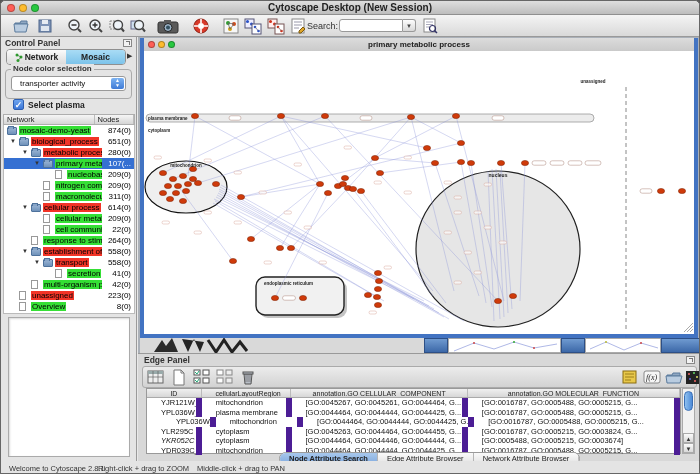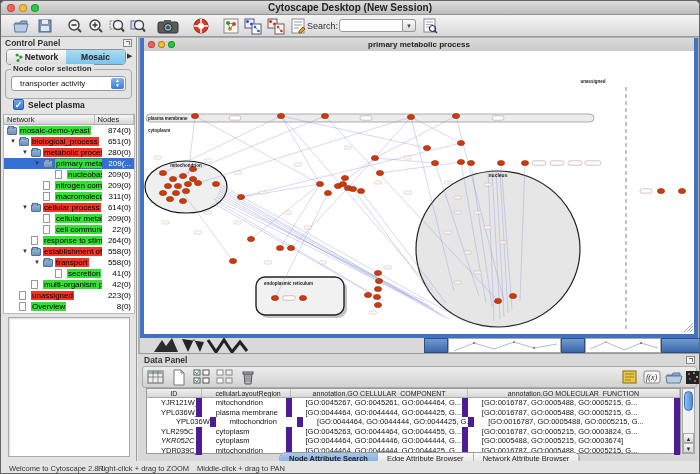--- a/index.html
+++ b/index.html
@@ -252,21 +252,21 @@
         <div class="trow">
           <span class="tarrow" style="left: 18px;">▼</span>
           <span class="ticon folder" style="left: 27px;"></span>
           <span class="tlabel r" style="left: 39px; max-width: 59px;">metabolic process</span>
           <span class="tcount">280(0)</span>
         </div>
         <div class="trow sel">
           <span class="tarrow" style="left: 30px;">▼</span>
           <span class="ticon folder" style="left: 39px;"></span>
           <span class="tlabel g" style="left: 51px; max-width: 47px;">primary metabo</span>
-          <span class="tcount">209(...</span>
+          <span class="tcount">107(...</span>
         </div>
         <div class="trow">
           <span class="ticon file" style="left: 51px;"></span>
           <span class="tlabel g" style="left: 63px; max-width: 35px;">nucleobase-</span>
           <span class="tcount">209(0)</span>
         </div>
         <div class="trow">
           <span class="ticon file" style="left: 39px;"></span>
           <span class="tlabel g" style="left: 51px; max-width: 47px;">nitrogen compo</span>
           <span class="tcount">209(0)</span>
@@ -515,21 +515,21 @@
     <div class="abs frag-thumb" style="left:445px;width:76px">
       <svg width="76" height="15">
           <polyline points="4,10 20,3 38,11 55,4 72,9" fill="none" stroke="#9aa6e0" stroke-width=".8"></polyline>
           <circle cx="20" cy="3" r="1" fill="#bb3"></circle>
           <circle cx="55" cy="4" r="1" fill="#c44"></circle>
         </svg></div>
     <div class="abs frag-blue" style="left:521px;width:40px"></div>
   </div>
 
   <div class="abs dpanel">
-    <span class="abs phead" style="left:6px;top:1px">Data Panel</span>
+    <span class="abs phead" style="left:6px;top:1px">Edge Panel</span>
     <div class="abs float-ico" style="right:6px;top:2px"></div>
     <div class="abs dp-toolbar">
       <div class="abs dbtn" style="left:4px">
         <svg width="18" height="17">
             <rect x="1" y="2" width="15" height="12" fill="#eee" stroke="#666"></rect>
             <rect x="1" y="2" width="15" height="3" fill="#9aa"></rect>
             <path d="M6 2v12M11 2v12M1 8h15" stroke="#666" stroke-width=".7"></path>
           </svg></div>
       <div class="abs dbtn" style="left:27px">
         <svg width="18" height="17">

